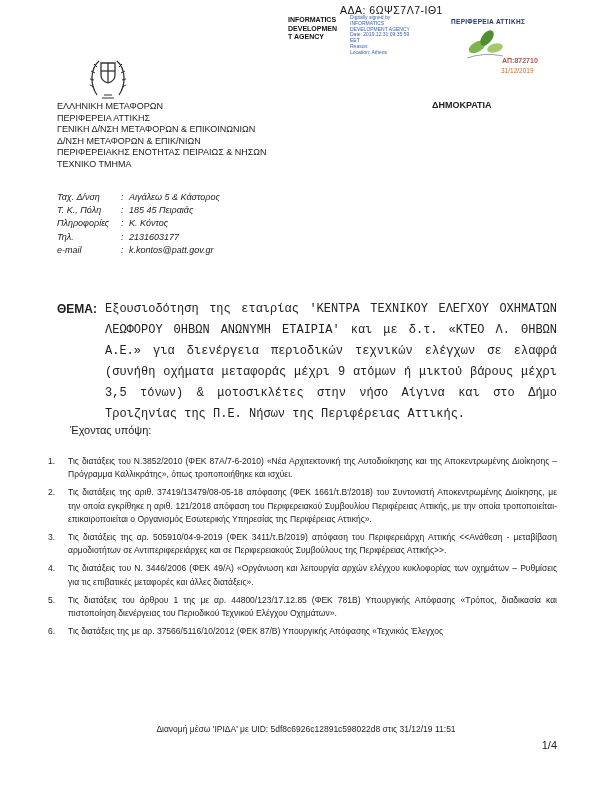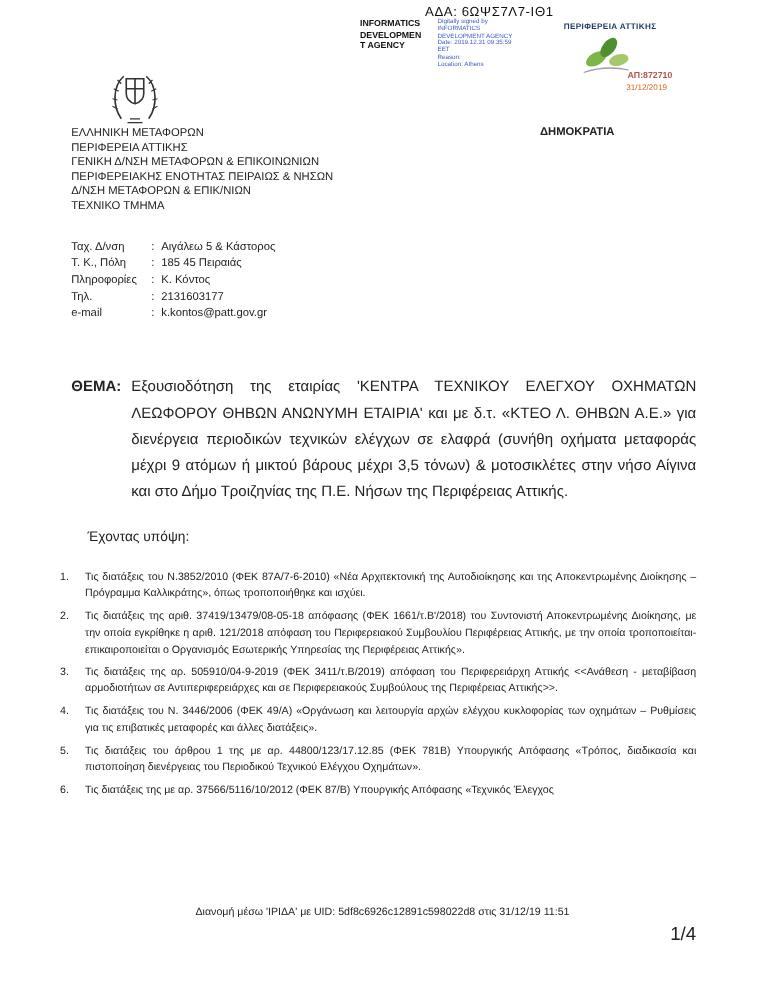--- a/index.html
+++ b/index.html
@@ -24,38 +24,38 @@
   .stamp-region { left:451px; top:18px; font-size:6.5px; font-weight:bold; color:#1f3864; letter-spacing:0.3px; }
   .stamp-logo { left:464px; top:27px; }
   .stamp-ap { left:502px; top:57px; font-size:7px; font-weight:bold; color:#b4524b; }
   .stamp-date { left:501px; top:67px; font-size:6.5px; color:#d2691e; }
 
   .emblem { left:86px; top:54px; }
 
   .header-lines { left:57px; top:101px; font-size:9px; line-height:11.6px; color:#222; }
   .anartitea { left:432px; top:100px; font-size:9px; font-weight:bold; color:#222; }
 
-  .contact { left:57px; top:191px; font-size:9px; line-height:13.2px; color:#222; }
+  .contact { left:57px; top:191px; font-size:9px; line-height:13.2px; color:#222;font-style:italic; }
   .contact-row { display:flex; }
   .contact-label { width:64px; }
   .contact-sep { width:8px; }
 
   .subject { left:57px; top:299px; width:500px; display:flex; font-size:12px; color:#222; }
   .subject-label { width:48px; font-weight:bold; flex:none; line-height:21px; }
-  .subject-text { flex:1; text-align:justify; line-height:21px; }
+  .subject-text { flex:1; text-align:justify; line-height:21px;font-family:Liberation Mono, monospace; }
 
   .having { left:70px; top:424px; font-size:11px; color:#222; }
 
   .list { left:48px; top:455px; width:509px; font-size:8.5px; color:#222; }
   .list-item { display:flex; margin-bottom:5px; }
   .list-num { width:20px; flex:none; line-height:13.2px; }
   .list-text { flex:1; text-align:justify; line-height:13.2px; }
 
   .footer-dist { left:0; top:724px; width:612px; text-align:center; font-size:8.5px; color:#222; }
-  .footer-page { left:0; top:739px; width:557px; text-align:right; font-size:15px; color:#222; }
+  .footer-page { left:0; top:739px; width:557px; text-align:right; font-size:11px; color:#222; }
 </style>
 </head>
 <body>
 
 <div class="page">
 
   <div class="abs ada">ΑΔΑ: 6ΩΨΣ7Λ7-ΙΘ1</div>
 
   <div class="abs sig-agency">
     <div>INFORMATICS</div>
@@ -93,22 +93,22 @@
       <line x1="22" y1="9" x2="22" y2="29" stroke="#333" stroke-width="1.3"></line>
       <line x1="15" y1="17" x2="29" y2="17" stroke="#333" stroke-width="1.3"></line>
       <path d="M18,41 h8 M16,44 h12" stroke="#333" stroke-width="1"></path>
     </svg>
   </div>
 
   <div class="abs header-lines">
     <div>ΕΛΛΗΝΙΚΗ ΜΕΤΑΦΟΡΩΝ</div>
     <div>ΠΕΡΙΦΕΡΕΙΑ ΑΤΤΙΚΗΣ</div>
     <div>ΓΕΝΙΚΗ Δ/ΝΣΗ ΜΕΤΑΦΟΡΩΝ &amp; ΕΠΙΚΟΙΝΩΝΙΩΝ</div>
+    <div>Δ/ΝΣΗ ΜΕΤΑΦΟΡΩΝ &amp; ΕΠΙΚ/ΝΙΩΝ</div>
     <div>ΠΕΡΙΦΕΡΕΙΑΚΗΣ ΕΝΟΤΗΤΑΣ ΠΕΙΡΑΙΩΣ &amp; ΝΗΣΩΝ</div>
-    <div>Δ/ΝΣΗ ΜΕΤΑΦΟΡΩΝ &amp; ΕΠΙΚ/ΝΙΩΝ</div>
     <div>ΤΕΧΝΙΚΟ ΤΜΗΜΑ</div>
   </div>
 
   <div class="abs anartitea">ΔΗΜΟΚΡΑΤΙΑ</div>
 
   <div class="abs contact">
     <div class="contact-row">
       <span class="contact-label">Ταχ. Δ/νση</span>
       <span class="contact-sep">:</span>
       <span class="contact-value">Αιγάλεω 5 &amp; Κάστορος</span>

